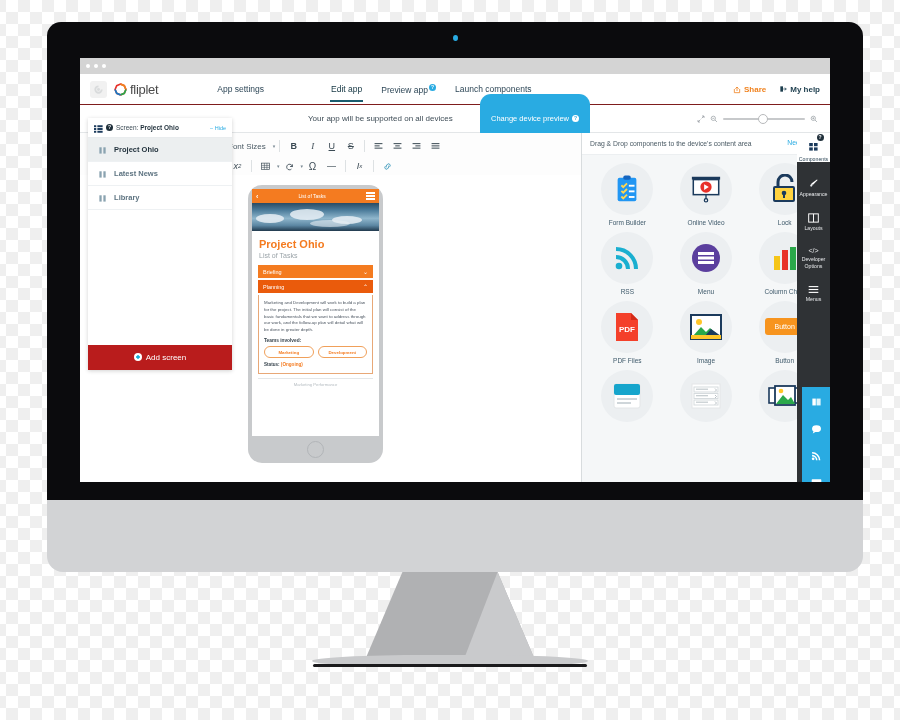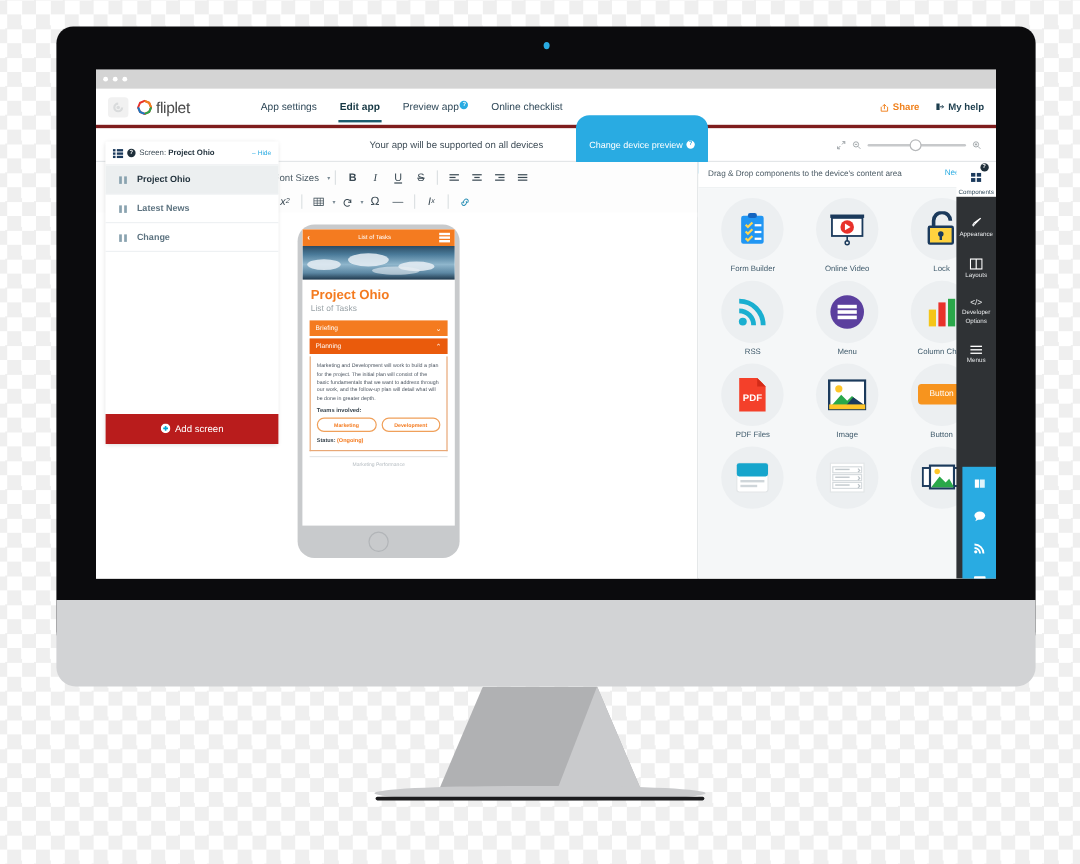--- a/index.html
+++ b/index.html
@@ -27,31 +27,31 @@
   .base-line{position:absolute;left:313px;top:664px;width:274px;height:3px;
     background:#1b1b1d;border-radius:2px;}
 
   
   .win{position:absolute;left:80px;top:58px;width:750px;height:424px;
     background:#fff;overflow:hidden;}
   .titlebar{height:16px;background:#d4d4d4;display:flex;align-items:center;padding-left:6px;gap:4px;}
   .dot{width:4px;height:4px;border-radius:50%;background:#fff;}
 
   
-  .topnav{height:30px;background:#fff;border-bottom:3px solid #7f1d1d;
+  .topnav{height:30px;background:#fff;border-bottom:1px solid #7f1d1d;
     display:flex;align-items:center;padding:0 10px;position:relative;}
   .logo-wrap{display:flex;align-items:center;gap:7px;}
   .logo-sq{width:17px;height:17px;background:#f1f1f1;border-radius:3px;
     display:flex;align-items:center;justify-content:center;}
   .logo-sq svg{display:block;}
   .brand{display:flex;align-items:center;gap:3px;}
   .brand-txt{font-size:13px;color:#4a4a4a;letter-spacing:-0.3px;}
   .navtabs{display:flex;gap:17px;margin-left:58px;}
   .navtab{font-size:8.5px;color:#2f4858;position:relative;padding:7px 1px;cursor:pointer;}
-  .navtab.active{font-weight:bold;color:#143642;}
+  .navtab.active{font-weight:normal;color:#143642;margin-left:48px;}
   .navtab.active:after{content:"";position:absolute;left:0;right:0;bottom:-1px;height:2px;background:#1a5c6e;}
   .qmark{display:inline-block;width:7px;height:7px;border-radius:50%;background:#29abe2;color:#fff;
     font-size:5px;line-height:7px;text-align:center;vertical-align:super;margin-left:1px;font-weight:bold;}
   .topright{margin-left:auto;display:flex;align-items:center;gap:13px;}
   .share-btn{font-size:8px;color:#f0821e;font-weight:bold;display:flex;align-items:flex-end;gap:3px;cursor:pointer;}
   .myapps-btn{font-size:8px;color:#1c3d4d;font-weight:bold;display:flex;align-items:center;gap:3px;cursor:pointer;}
 
   
   .devbar{height:27px;background:#fff;border-bottom:1px solid #e3e6e8;
     display:flex;align-items:center;position:relative;}
@@ -191,21 +191,21 @@
           <circle cx="12" cy="12" r="3" fill="#fff"></circle>
         </svg>
         <span class="brand-txt">fliplet</span>
       </span>
     </div>
 
     <div class="navtabs">
       <div class="navtab"><span>App settings</span></div>
       <div class="navtab active"><span>Edit app</span></div>
       <div class="navtab"><span>Preview app</span><span class="qmark">?</span></div>
-      <div class="navtab"><span>Online checklist</span></div>
+      <div class="navtab"><span>Launch components</span></div>
     </div>
 
     <div class="topright">
       <div class="share-btn">
         <svg width="8" height="8" viewBox="0 0 24 24">
             <path d="M4 9v11h16V9" fill="none" stroke="#f0821e" stroke-width="2.4"></path>
             <path d="M12 15V3M7 8l5-5 5 5" fill="none" stroke="#f0821e" stroke-width="2.4"></path>
           </svg>
         <span>Share</span>
       </div>
@@ -611,21 +611,21 @@
       <div class="scr-row sel">
         <span class="grip">❚❚</span>
         <span>Project Ohio</span>
       </div>
       <div class="scr-row">
         <span class="grip">❚❚</span>
         <span>Latest News</span>
       </div>
       <div class="scr-row">
         <span class="grip">❚❚</span>
-        <span>Change</span>
+        <span>Library</span>
       </div>
     </div>
     <div class="addscreen">
       <span>
         <svg width="8" height="8" viewBox="0 0 12 12">
             <circle cx="6" cy="6" r="6" fill="#fff"></circle>
             <path d="M6 3v6M3 6h6" stroke="#00a7d4" stroke-width="2"></path>
           </svg>
       </span>
       <span>Add screen</span>

